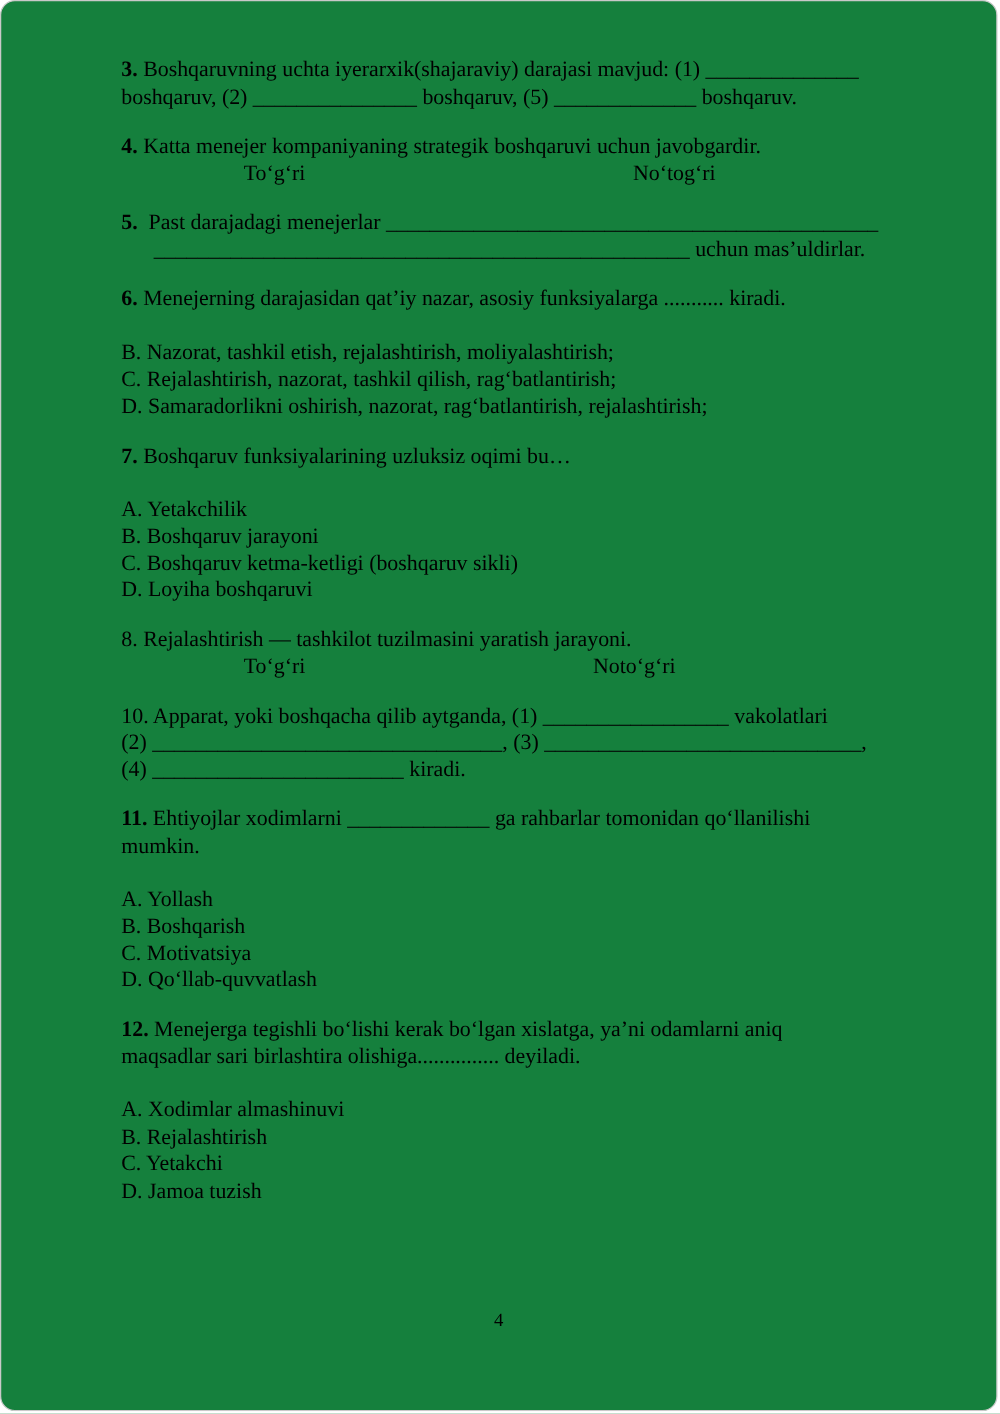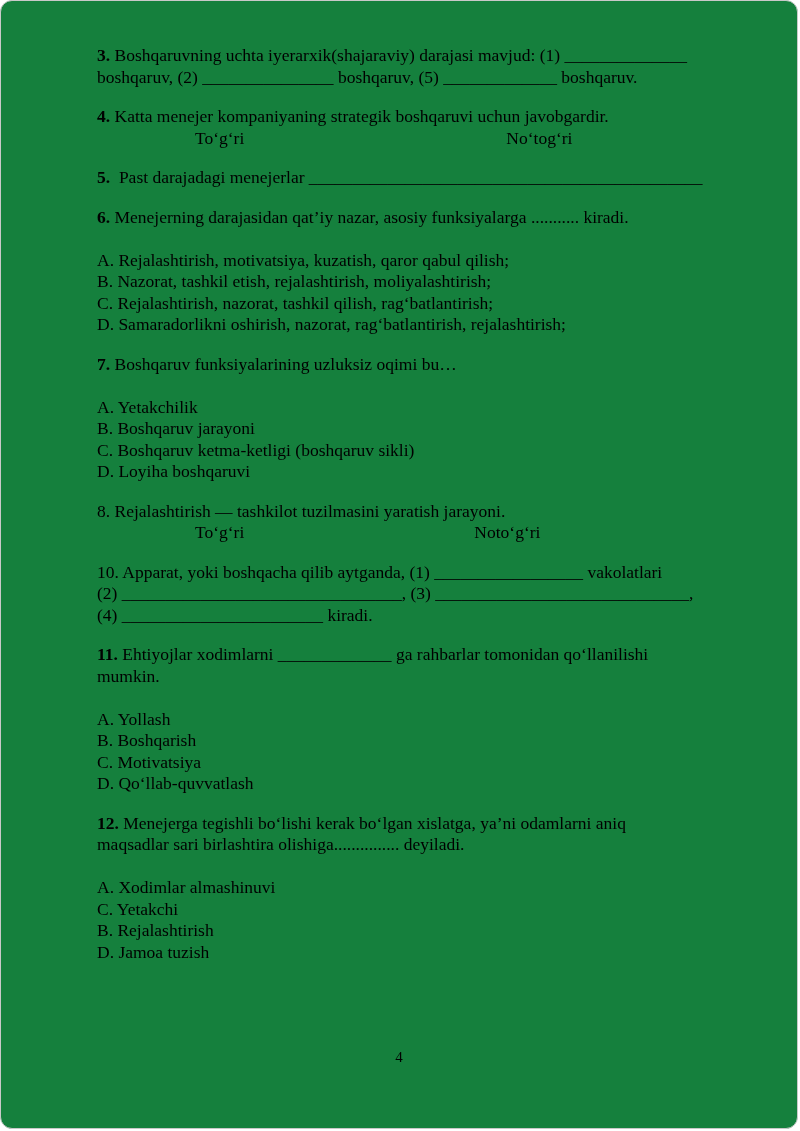--- a/index.html
+++ b/index.html
@@ -56,26 +56,26 @@
       <span class="line">boshqaruv, (2) _______________ boshqaruv, (5) _____________ boshqaruv.</span>
     </p>
 
     <p class="q">
       <span class="line"><span class="bold">4.</span><span> Katta menejer kompaniyaning strategik boshqaruvi uchun javobgardir.</span></span>
       <span class="line tf tf-q4"><span class="tf-true">To‘g‘ri</span><span class="tf-false">No‘tog‘ri</span></span>
     </p>
 
     <p class="q">
       <span class="line"><span class="bold">5.</span><span> &nbsp;Past darajadagi menejerlar _____________________________________________</span></span>
+      <span class="line indent">_________________________________________________ uchun mas’uldirlar.</span>
     </p>
 
     <p class="q">
       <span class="line"><span class="bold">6.</span><span> Menejerning darajasidan qat’iy nazar, asosiy funksiyalarga ........... kiradi.</span></span>
       <span class="opts">
-        <span class="line">A. Rejalashtirish, motivatsiya, kuzatish, qaror qabul qilish;</span>
         <span class="line">B. Nazorat, tashkil etish, rejalashtirish, moliyalashtirish;</span>
         <span class="line">C. Rejalashtirish, nazorat, tashkil qilish, rag‘batlantirish;</span>
         <span class="line">D. Samaradorlikni oshirish, nazorat, rag‘batlantirish, rejalashtirish;</span>
       </span>
     </p>
 
     <p class="q">
       <span class="line"><span class="bold">7.</span><span> Boshqaruv funksiyalarining uzluksiz oqimi bu…</span></span>
       <span class="opts">
         <span class="line">A. Yetakchilik</span>
@@ -106,22 +106,22 @@
         <span class="line">C. Motivatsiya</span>
         <span class="line">D. Qo‘llab-quvvatlash</span>
       </span>
     </p>
 
     <p class="q">
       <span class="line"><span class="bold">12.</span><span> Menejerga tegishli bo‘lishi kerak bo‘lgan xislatga, ya’ni odamlarni aniq</span></span>
       <span class="line">maqsadlar sari birlashtira olishiga............... deyiladi.</span>
       <span class="opts">
         <span class="line">A. Xodimlar almashinuvi</span>
+        <span class="line">B. Rejalashtirish</span>
         <span class="line">C. Yetakchi</span>
-        <span class="line">B. Rejalashtirish</span>
         <span class="line">D. Jamoa tuzish</span>
       </span>
     </p>
 
   </div>
 
   <div class="page-number">4</div>
 </div>
 
 </body></html>

